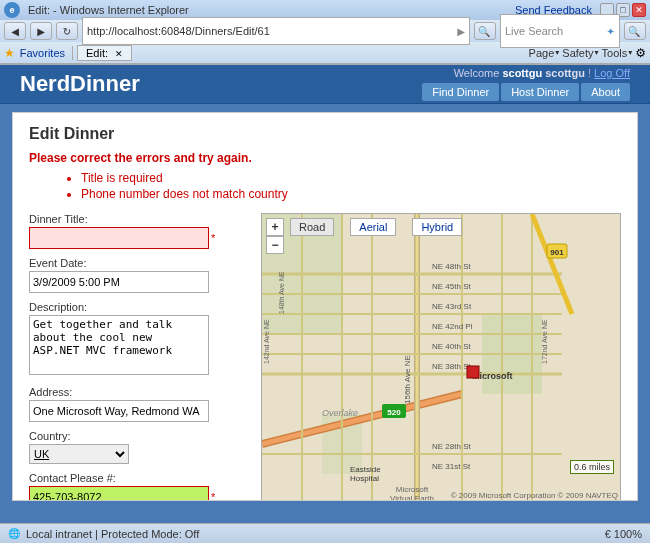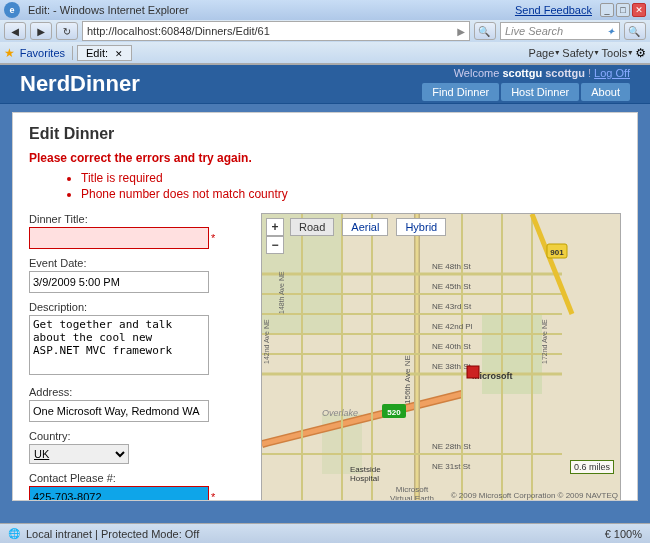--- a/index.html
+++ b/index.html
@@ -73,40 +73,39 @@
       border-radius: 3px;
       display: flex;
       align-items: center;
       justify-content: center;
       font-size: 10px;
       cursor: pointer;
       color: #333;
     }
     .address-bar {
       flex: 1;
-      height: 20px;
+      height: 28px;
       border: 1px solid #aaa;
       background: white;
       padding: 0 4px;
       font-size: 11px;
       display: flex;
       align-items: center;
       color: #333;
     }
     .address-text { flex: 1; font-size: 11px; }
     .search-bar {
       width: 120px;
-      height: 18px;
+      height: 34px;
       border: 1px solid #aaa;
       background: white;
       padding: 0 4px;
       font-size: 11px;
       display: flex;
       align-items: center;
-      font-style: italic;
     }
     .search-text { font-size: 11px; color: #888; flex: 1; }
     .ie-icon {
       width: 16px;
       height: 16px;
       background: #4488cc;
       border-radius: 50%;
       margin-right: 4px;
       display: inline-flex;
       align-items: center;
@@ -296,21 +295,21 @@
       height: 22px;
       border: 1px solid #aaa;
       padding: 1px 3px;
       font-size: 11px;
     }
     .form-input.error-field {
       background: #ffe0e0;
       border-color: #cc0000;
     }
     .form-input.error-field-right {
-      background: #0ea5e9;
+      background: #bef264;
       border-color: #cc0000;
     }
     .required-marker {
       color: #cc0000;
       font-size: 11px;
       margin-left: 2px;
     }
 
     .form-textarea {
       width: 180px;
@@ -364,21 +363,21 @@
       font-weight: bold;
       cursor: pointer;
       color: #333;
     }
 
     .map-type-bar {
       position: absolute;
       top: 4px;
       left: 28px;
       display: flex;
-      gap: 8px;
+      gap: 16px;
       z-index: 10;
     }
     .map-type-btn {
       background: white;
       border: 1px solid #aaa;
       padding: 2px 8px;
       font-size: 11px;
       cursor: pointer;
       color: #003399;
     }

